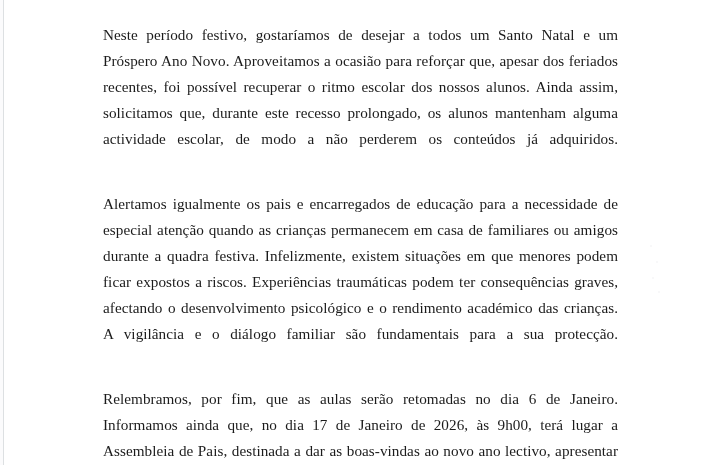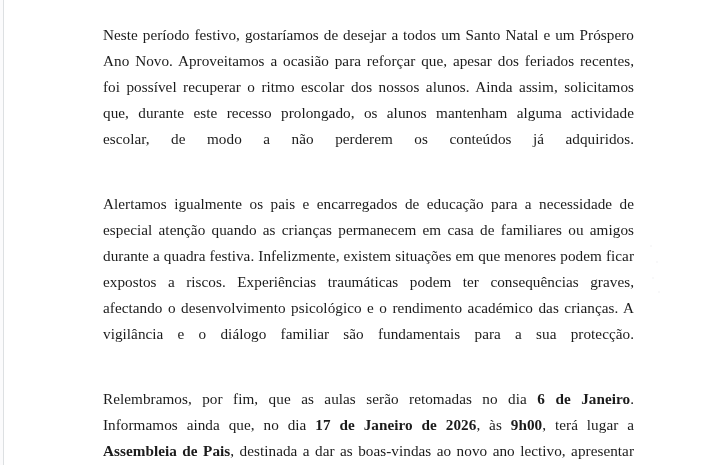--- a/index.html
+++ b/index.html
@@ -52,40 +52,40 @@
   }
 
   .document {
     position: absolute;
     left: 103px;
     top: 22px;
     width: 531px;
   }
 
   .para {
-    margin: 0 0 13px 0;
+    margin: 0 16px 13px 0;
     font-size: 15.2px;
     line-height: 26px;
     text-align: justify;
     text-justify: inter-word;
     letter-spacing: 0.05px;
     word-spacing: 0.2px;
   }
   .para:last-child {
     margin-bottom: 0;
   }
   
   .para::after {
     content: "";
     display: inline-block;
     width: 100%;
   }
 
   b, .bold {
-    font-weight: 700;
+    font-weight: 400;
   }
 </style>
 </head>
 <body style="background: rgb(255, 255, 255); color: rgb(27, 27, 27);">
 
 <div class="page-tint"></div>
 <div class="page-edge-left"></div>
 <div class="scan-speckle"></div>
 
 <div class="document" id="document-body">

